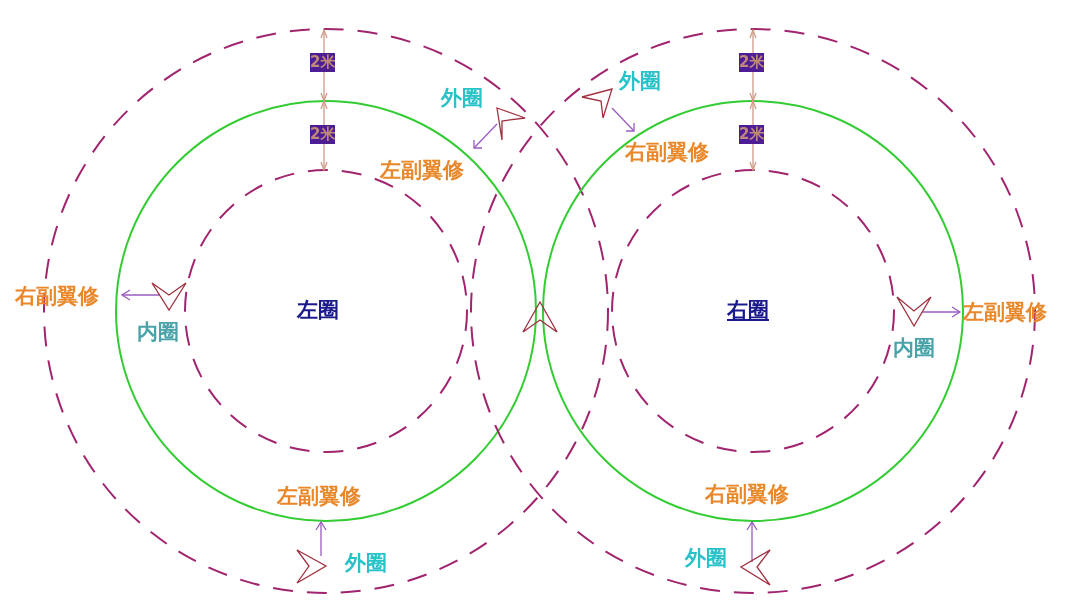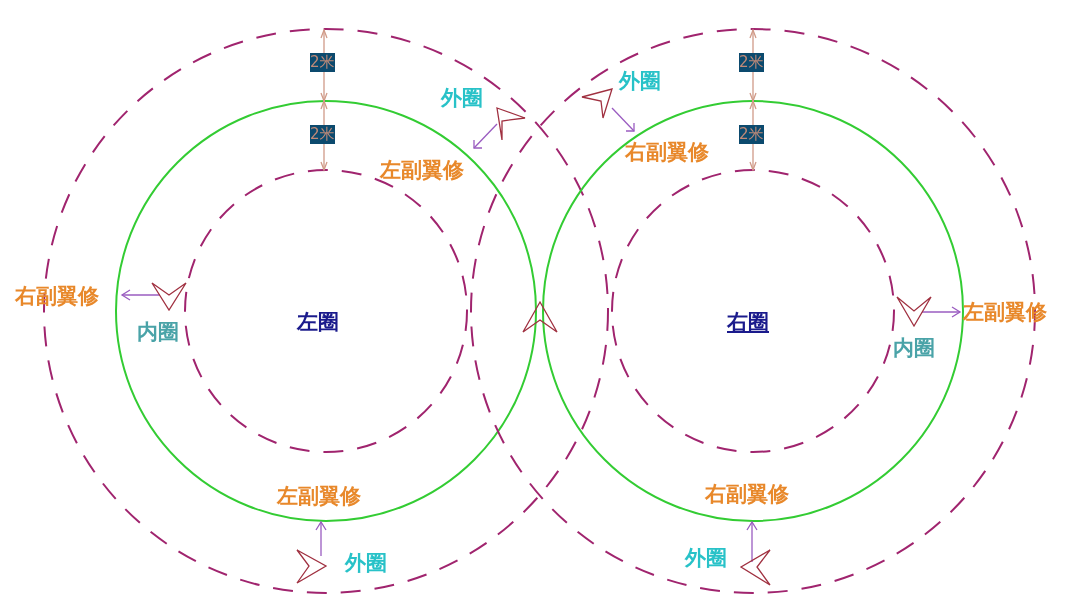--- a/index.html
+++ b/index.html
@@ -2,22 +2,22 @@
 <html><head>
 <meta charset="utf-8">
 <style>
   html, body { margin:0; padding:0; background:#ffffff; }
   body { width:1080px; height:614px; position:relative; overflow:hidden; font-family:"DejaVu Sans","Liberation Sans",sans-serif; }
   #diagram { position:absolute; left:0; top:0; width:1080px; height:614px; }
   .lbl { position:absolute; white-space:nowrap; font-weight:bold; line-height:1; }
   .orange { color:#e8882a; font-size:21px; }
   .cyan { color:#28c2c8; font-size:21px; }
   .teal { color:#4aa3a8; font-size:21px; }
-  .navy { color:#1a1a8c; font-size:21px;margin-top:12px; }
-  .dim { color:#c08a78; font-size:15px; font-weight:normal; background:#0c4a6e; padding:2px 0; }
+  .navy { color:#1a1a8c; font-size:21px; }
+  .dim { color:#c08a78; font-size:15px; font-weight:bold; background:#4c1d95; padding:2px 0; }
 </style>
 </head>
 <body>
 
 <svg id="diagram" viewBox="0 0 1080 614" xmlns="http://www.w3.org/2000/svg">
 
   <g>
     <circle cx="326" cy="311" r="282" fill="none" stroke="#a0246e" stroke-width="2" stroke-dasharray="20 14"></circle>
     <circle cx="326" cy="311" r="210" fill="none" stroke="#33cc33" stroke-width="2"></circle>
     <circle cx="326" cy="311" r="141" fill="none" stroke="#a0246e" stroke-width="2" stroke-dasharray="20 14"></circle>

